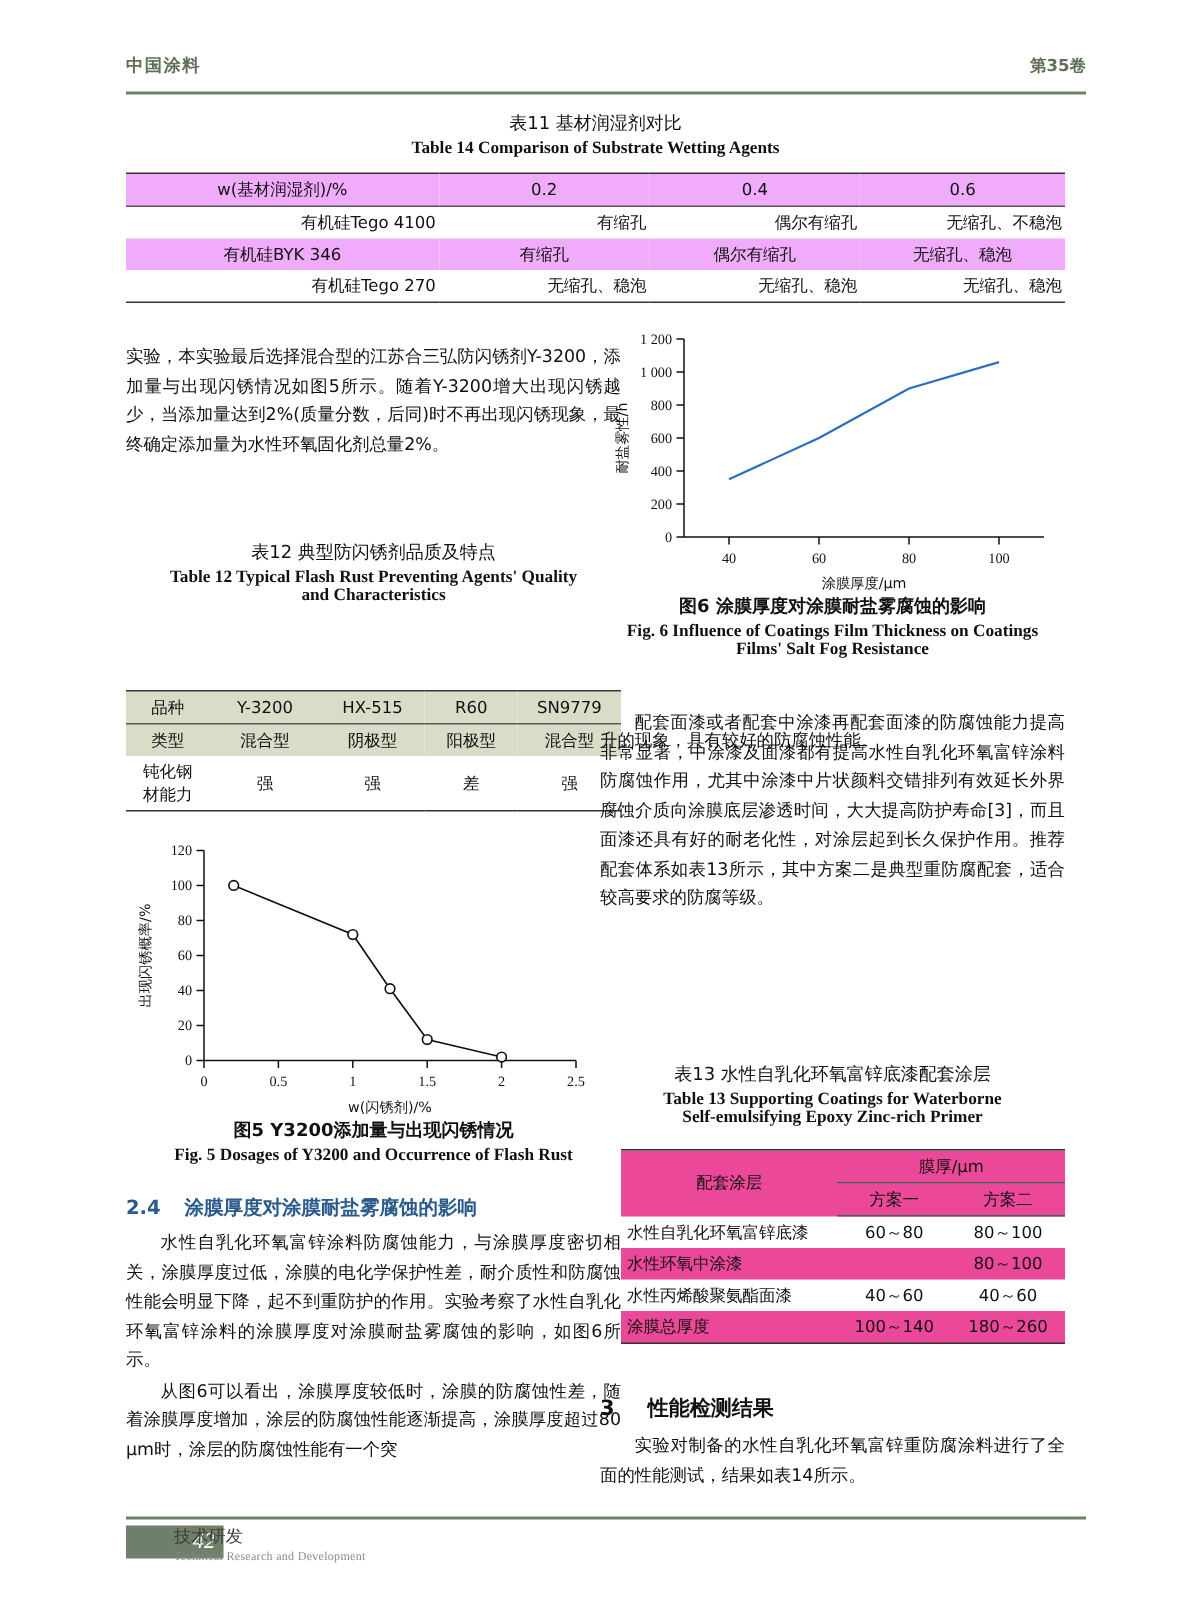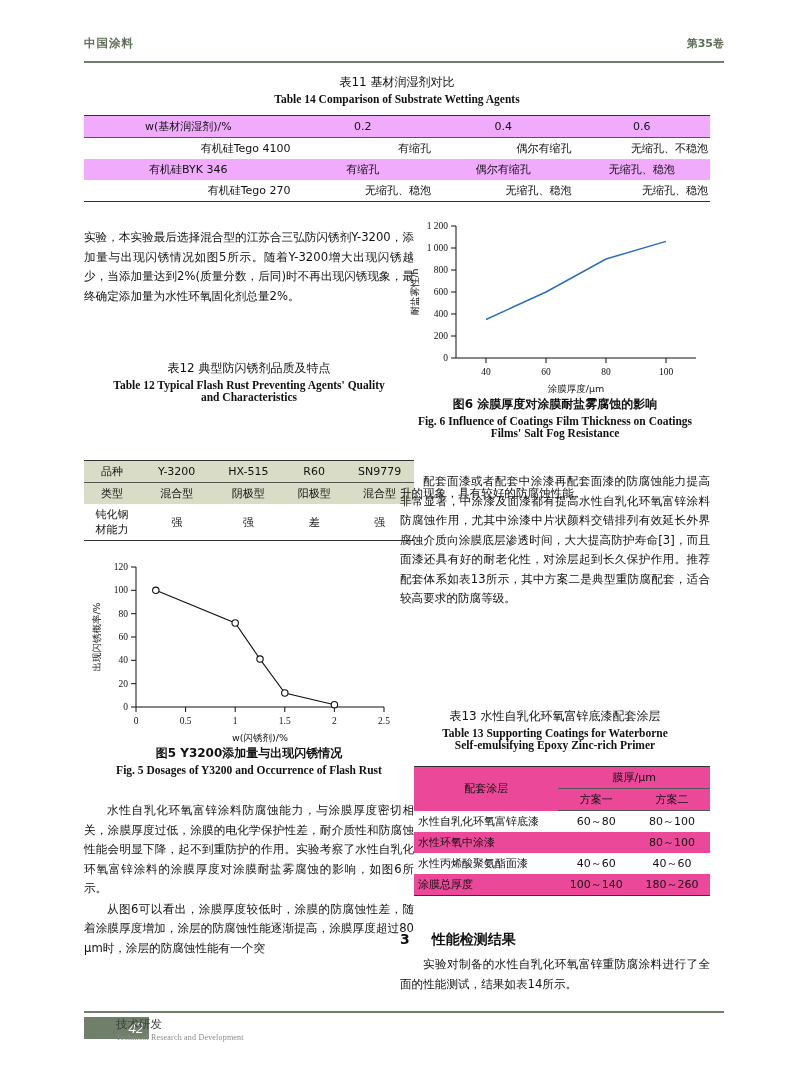--- a/index.html
+++ b/index.html
@@ -247,20 +247,24 @@
       <text class="axis-label" x="16" y="82" text-anchor="middle" transform="rotate(-90 16 82)">出现闪锈概率/%</text>
     </svg>
   </div>
 
   <div style="position:absolute;left:84px;top:745px;width:330px;">
     <div class="fig-cn">图5   Y3200添加量与出现闪锈情况</div>
     <div class="fig-en" style="margin-top:2px;">Fig. 5   Dosages of Y3200 and Occurrence of Flash Rust</div>
   </div>
 
   <div style="position:absolute;left:84px;top:796px;width:330px;">
+    <div>
+      <span class="sec-h">2.4</span>
+      <span class="sec-h" style="margin-left:12px;">涂膜厚度对涂膜耐盐雾腐蚀的影响</span>
+    </div>
     <div class="para" style="margin-top:5px;text-indent:23px;">水性自乳化环氧富锌涂料防腐蚀能力，与涂膜厚度密切相关，涂膜厚度过低，涂膜的电化学保护性差，耐介质性和防腐蚀性能会明显下降，起不到重防护的作用。实验考察了水性自乳化环氧富锌涂料的涂膜厚度对涂膜耐盐雾腐蚀的影响，如图6所示。</div>
     <div class="para" style="margin-top:1px;text-indent:23px;">从图6可以看出，涂膜厚度较低时，涂膜的防腐蚀性差，随着涂膜厚度增加，涂层的防腐蚀性能逐渐提高，涂膜厚度超过80 μm时，涂层的防腐蚀性能有一个突</div>
   </div>
 
   <div style="position:absolute;left:400px;top:216px;width:310px;height:180px;">
     <svg width="310" height="180" viewBox="0 0 310 180">
       <line x1="56" y1="10" x2="56" y2="142" stroke="#111" stroke-width="1"></line>
       <line x1="56" y1="142" x2="296" y2="142" stroke="#111" stroke-width="1"></line>
 
       <g stroke="#111" stroke-width="1">

